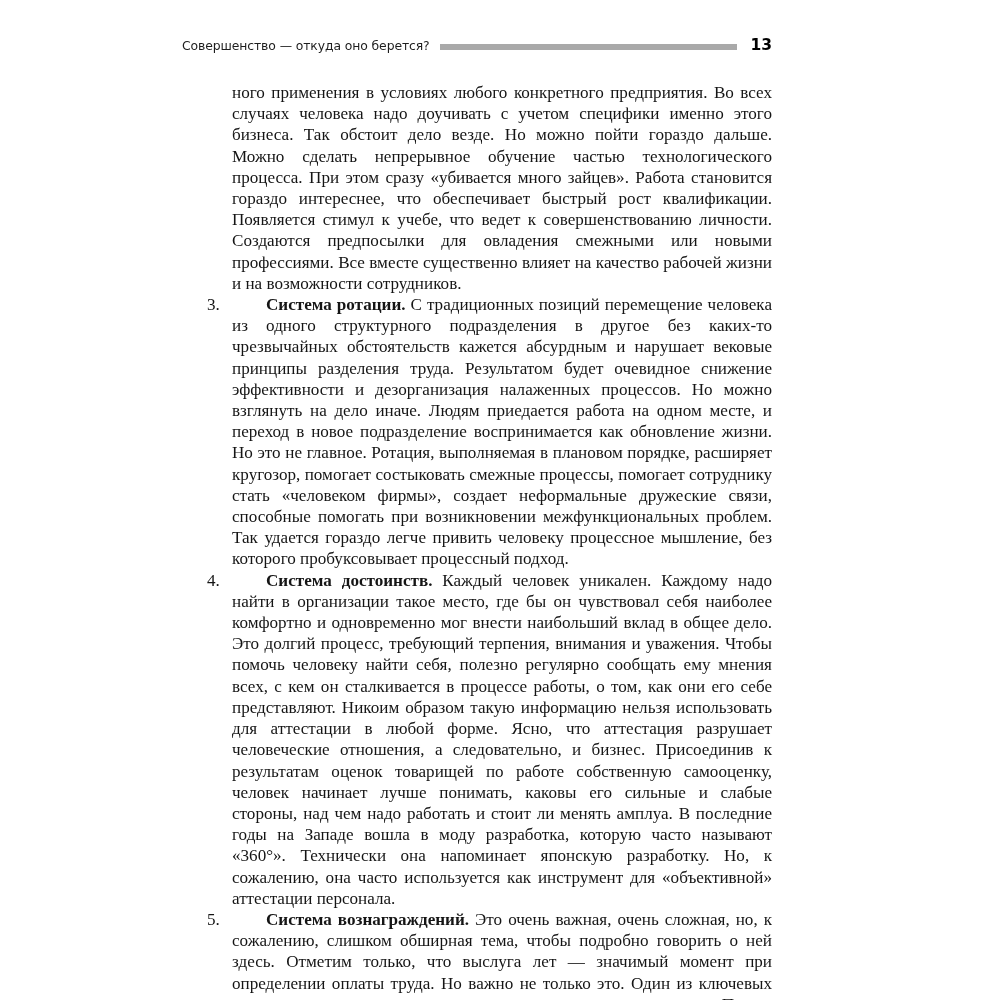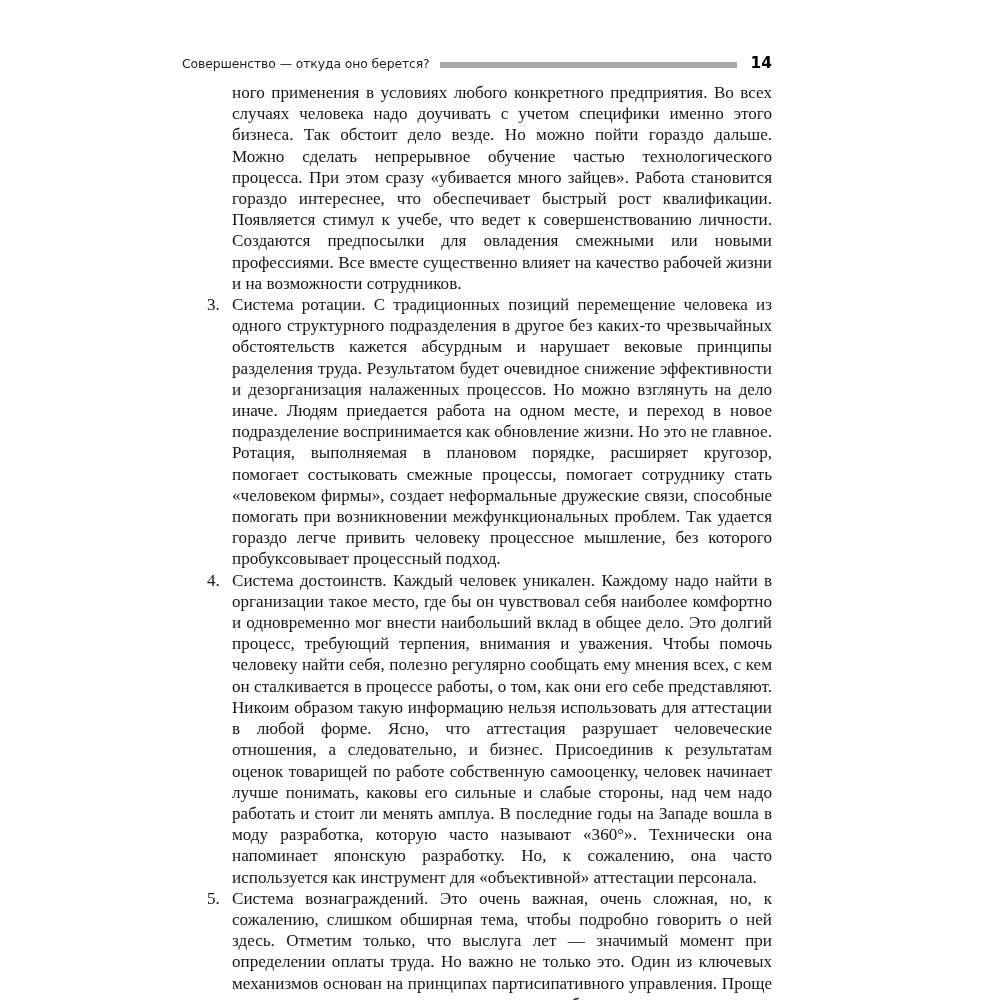--- a/index.html
+++ b/index.html
@@ -14,21 +14,21 @@
     background: #ffffff;
     overflow: hidden;
     font-family: "Liberation Serif", "DejaVu Serif", serif;
     color: #1a1a1a;
   }
 
   
   .running-head {
     position: absolute;
     left: 182px;
-    top: 54px;
+    top: 36px;
     width: 590px;
     height: 20px;
     display: flex;
     align-items: center;
     gap: 0;
   }
   .running-head-title {
     font-family: "DejaVu Sans", "Liberation Sans", sans-serif;
     font-size: 12.4px;
     letter-spacing: -0.1px;
@@ -94,21 +94,22 @@
     position: absolute;
     left: 0;
     top: 0;
     width: 20px;
     text-align: left;
     font-size: 17.1px;
     line-height: 21.2px;
     color: #151515;
   }
   .run-in {
-    font-weight: normal;
+    font-weight: bold;
+    margin-left: 34px;
   }
   .li-body {
     display: block;
     font-size: 17.1px;
     line-height: 21.2px;
     text-align: justify;
     color: #151515;
   }
   
   .clipped {
@@ -116,21 +117,21 @@
   }
 </style>
 </head>
 <body>
 
 <div class="page">
 
   <div class="running-head">
     <span class="running-head-title">Совершенство — откуда оно берется?</span>
     <span class="running-head-rule"></span>
-    <span class="running-head-folio">14</span>
+    <span class="running-head-folio">13</span>
   </div>
 
   <div class="text-block">
 
     <p class="para cont">ного применения в условиях любого конкретного предприятия. Во всех случаях человека надо доучивать с учетом специфики именно этого бизнеса. Так обстоит дело везде. Но можно пойти гораздо дальше. Можно сделать непрерывное обучение частью технологического процесса. При этом сразу «убивается много зайцев». Работа становится гораздо интереснее, что обеспечивает быстрый рост квалификации. Появляется стимул к учебе, что ведет к совершенствованию личности. Создаются предпосылки для овладения смежными или новыми профессиями. Все вместе существенно влияет на качество рабочей жизни и на возможности сотрудников.</p>
 
     <ol class="numbered">
 
       <li>
         <span class="li-number">3.</span>

